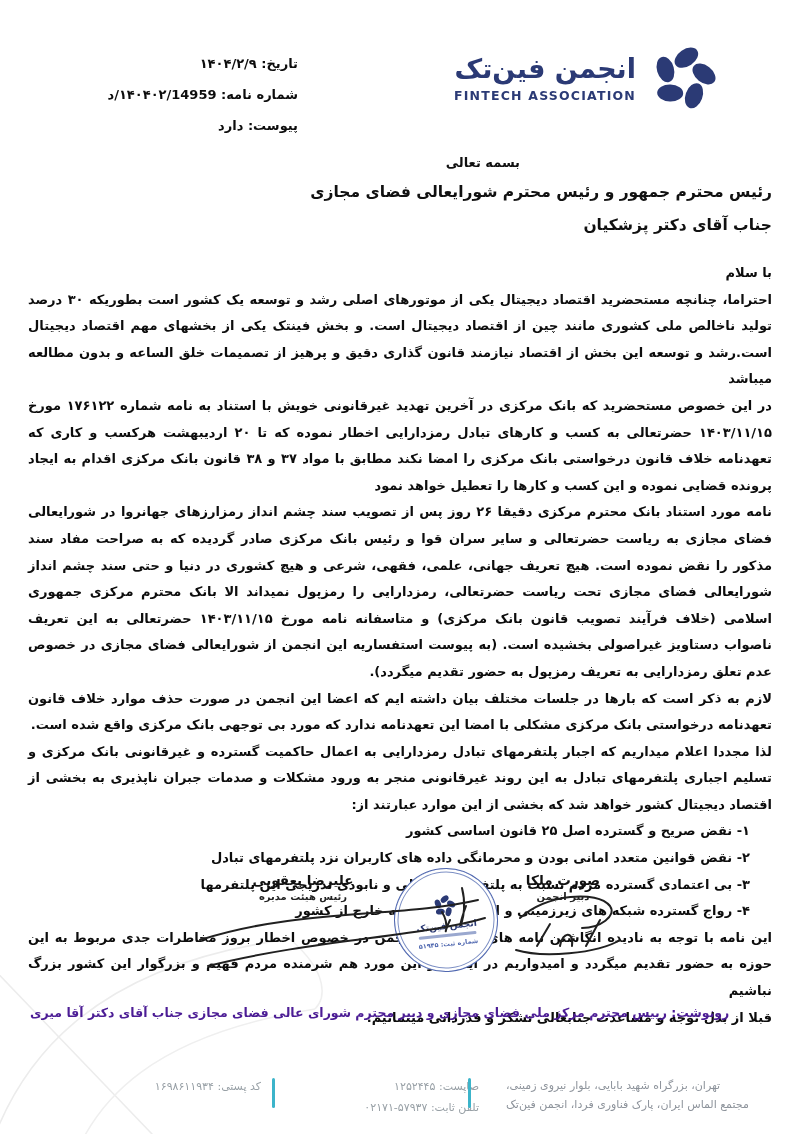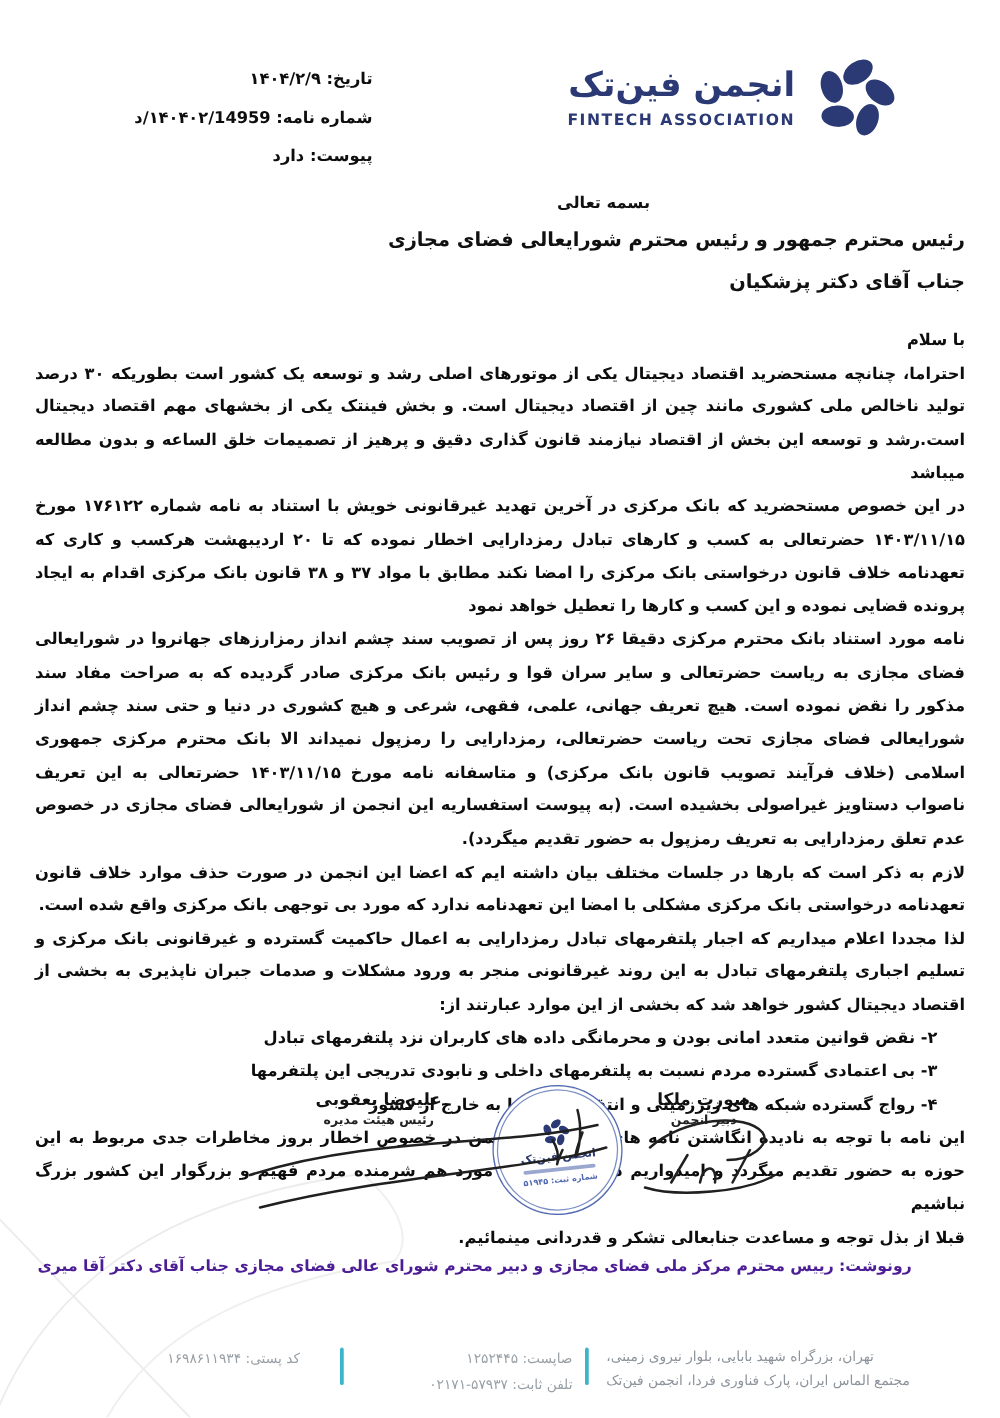--- a/index.html
+++ b/index.html
@@ -40,21 +40,21 @@
   .stamp-org{font-size:9px;font-weight:bold;color:#2b3a75;direction:rtl;margin-top:2px;}
   .stamp-sub{width:58px;height:3px;background:#9aa8cf;border-radius:2px;margin-top:3px;}
   .stamp-reg{font-size:6.5px;color:#5068b0;direction:rtl;margin-top:3px;font-weight:bold;}
   
   .postscript{
     position:absolute;top:1005px;right:30px;left:30px;direction:rtl;text-align:left;
     font-size:12.5px;font-weight:bold;color:#4c1d95;
   }
   
   .footer{position:absolute;top:1076px;left:0;right:0;height:50px;font-size:11px;}
-  .f-col{position:absolute;top:0;direction:rtl;}
+  .f-col{position:absolute;top:0;direction:rtl;margin-left:21px;}
   .f-postal{left:0;width:240px;text-align:right;color:#98a0a6;line-height:21px;}
   .f-site{direction:ltr;text-align:right;font-weight:bold;font-size:12px;color:#4b5d74;letter-spacing:.3px;}
   .f-mid{left:290px;width:168px;text-align:right;color:#98a0a6;line-height:21px;}
   .f-addr{left:485px;width:305px;text-align:left;color:#8d939b;line-height:19px;font-size:11px;}
   .f-div{position:absolute;top:2px;width:3px;height:30px;border-radius:2px;}
   .watermark{position:absolute;left:-30px;bottom:-50px;z-index:0;pointer-events:none;}
   .num{unicode-bidi:embed;}
 </style>
 </head>
 <body>
@@ -118,20 +118,21 @@
   </div>
 
   <div class="body-text">
     <p>با سلام</p>
     <p>احتراما، چنانچه مستحضرید اقتصاد دیجیتال یکی از موتورهای اصلی رشد و توسعه یک کشور است بطوریکه ۳۰ درصد تولید ناخالص ملی کشوری مانند چین از اقتصاد دیجیتال است. و بخش فینتک یکی از بخشهای مهم اقتصاد دیجیتال است.رشد و توسعه این بخش از اقتصاد نیازمند قانون گذاری دقیق و پرهیز از تصمیمات خلق الساعه و بدون مطالعه میباشد</p>
     <p>در این خصوص مستحضرید که بانک مرکزی در آخرین تهدید غیرقانونی خویش با استناد به نامه شماره ۱۷۶۱۲۲ مورخ ۱۴۰۳/۱۱/۱۵ حضرتعالی به کسب و کارهای تبادل رمزدارایی اخطار نموده که تا ۲۰ اردیبهشت هرکسب و کاری که تعهدنامه خلاف قانون درخواستی بانک مرکزی را امضا نکند مطابق با مواد ۳۷ و ۳۸ قانون بانک مرکزی اقدام به ایجاد پرونده قضایی نموده و این کسب و کارها را تعطیل خواهد نمود</p>
     <p>نامه مورد استناد بانک محترم مرکزی دقیقا ۲۶ روز پس از تصویب سند چشم انداز رمزارزهای جهانروا در شورایعالی فضای مجازی به ریاست حضرتعالی و سایر سران قوا و رئیس بانک مرکزی صادر گردیده که به صراحت مفاد سند مذکور را نقض نموده است. هیچ تعریف جهانی، علمی، فقهی، شرعی و هیچ کشوری در دنیا و حتی سند چشم انداز شورایعالی فضای مجازی تحت ریاست حضرتعالی، رمزدارایی را رمزپول نمیداند الا بانک محترم مرکزی جمهوری اسلامی (خلاف فرآیند تصویب قانون بانک مرکزی) و متاسفانه نامه مورخ ۱۴۰۳/۱۱/۱۵ حضرتعالی به این تعریف ناصواب دستاویز غیراصولی بخشیده است. (به پیوست استفساریه این انجمن از شورایعالی فضای مجازی در خصوص عدم تعلق رمزدارایی به تعریف رمزپول به حضور تقدیم میگردد).</p>
     <p>لازم به ذکر است که بارها در جلسات مختلف بیان داشته ایم که اعضا این انجمن در صورت حذف موارد خلاف قانون تعهدنامه درخواستی بانک مرکزی مشکلی با امضا این تعهدنامه ندارد که مورد بی توجهی بانک مرکزی واقع شده است.</p>
     <p>لذا مجددا اعلام میداریم که اجبار پلتفرمهای تبادل رمزدارایی به اعمال حاکمیت گسترده و غیرقانونی بانک مرکزی و تسلیم اجباری پلتفرمهای تبادل به این روند غیرقانونی منجر به ورود مشکلات و صدمات جبران ناپذیری به بخشی از اقتصاد دیجیتال کشور خواهد شد که بخشی از این موارد عبارتند از:</p>
     <div class="list-block">
+      <div>۱- نقض صریح و گسترده اصل ۲۵ قانون اساسی کشور</div>
       <div>۲- نقض قوانین متعدد امانی بودن و محرمانگی داده های کاربران نزد پلتفرمهای تبادل</div>
       <div>۳- بی اعتمادی گسترده مردم نسبت به پلتفرمهای داخلی و نابودی تدریجی این پلتفرمها</div>
       <div>۴- رواج گسترده شبکه های زیرزمینی و انتقال فعالیتها به خارج از کشور</div>
     </div>
     <p>این نامه با توجه به نادیده انگاشتن نامه های متعدد این انجمن در خصوص اخطار بروز مخاطرات جدی مربوط به این حوزه به حضور تقدیم میگردد و امیدواریم در آینده در این مورد هم شرمنده مردم فهیم و بزرگوار این کشور بزرگ نباشیم</p>
     <p>قبلا از بذل توجه و مساعدت جنابعالی تشکر و قدردانی مینمائیم.</p>
   </div>
 
   <div class="sig-right">
     <div class="sig-name">صورت ملکا</div>

